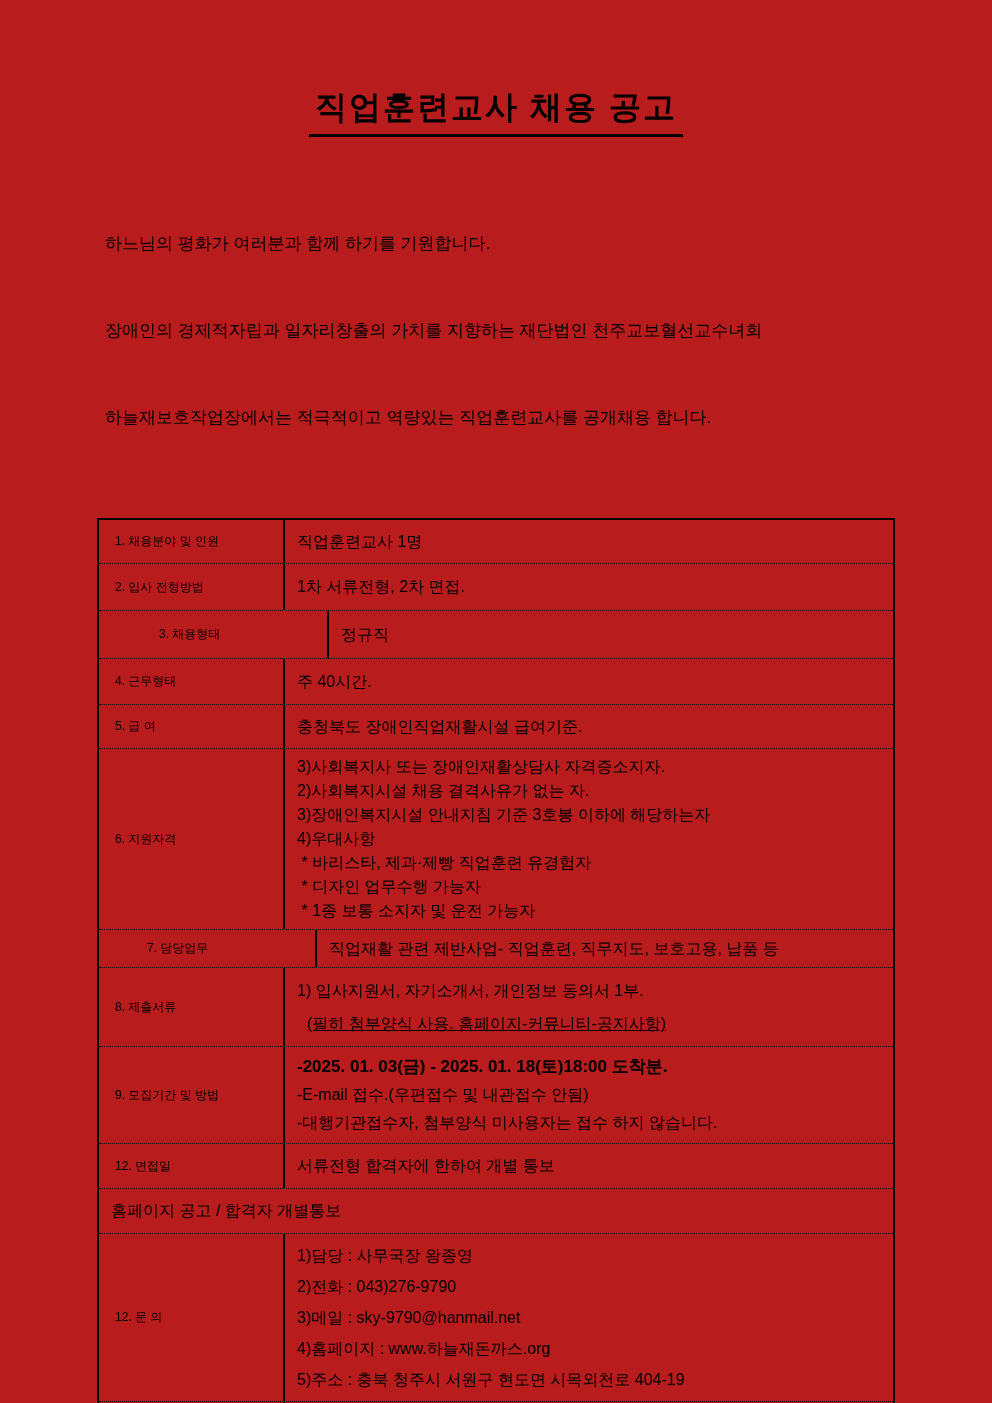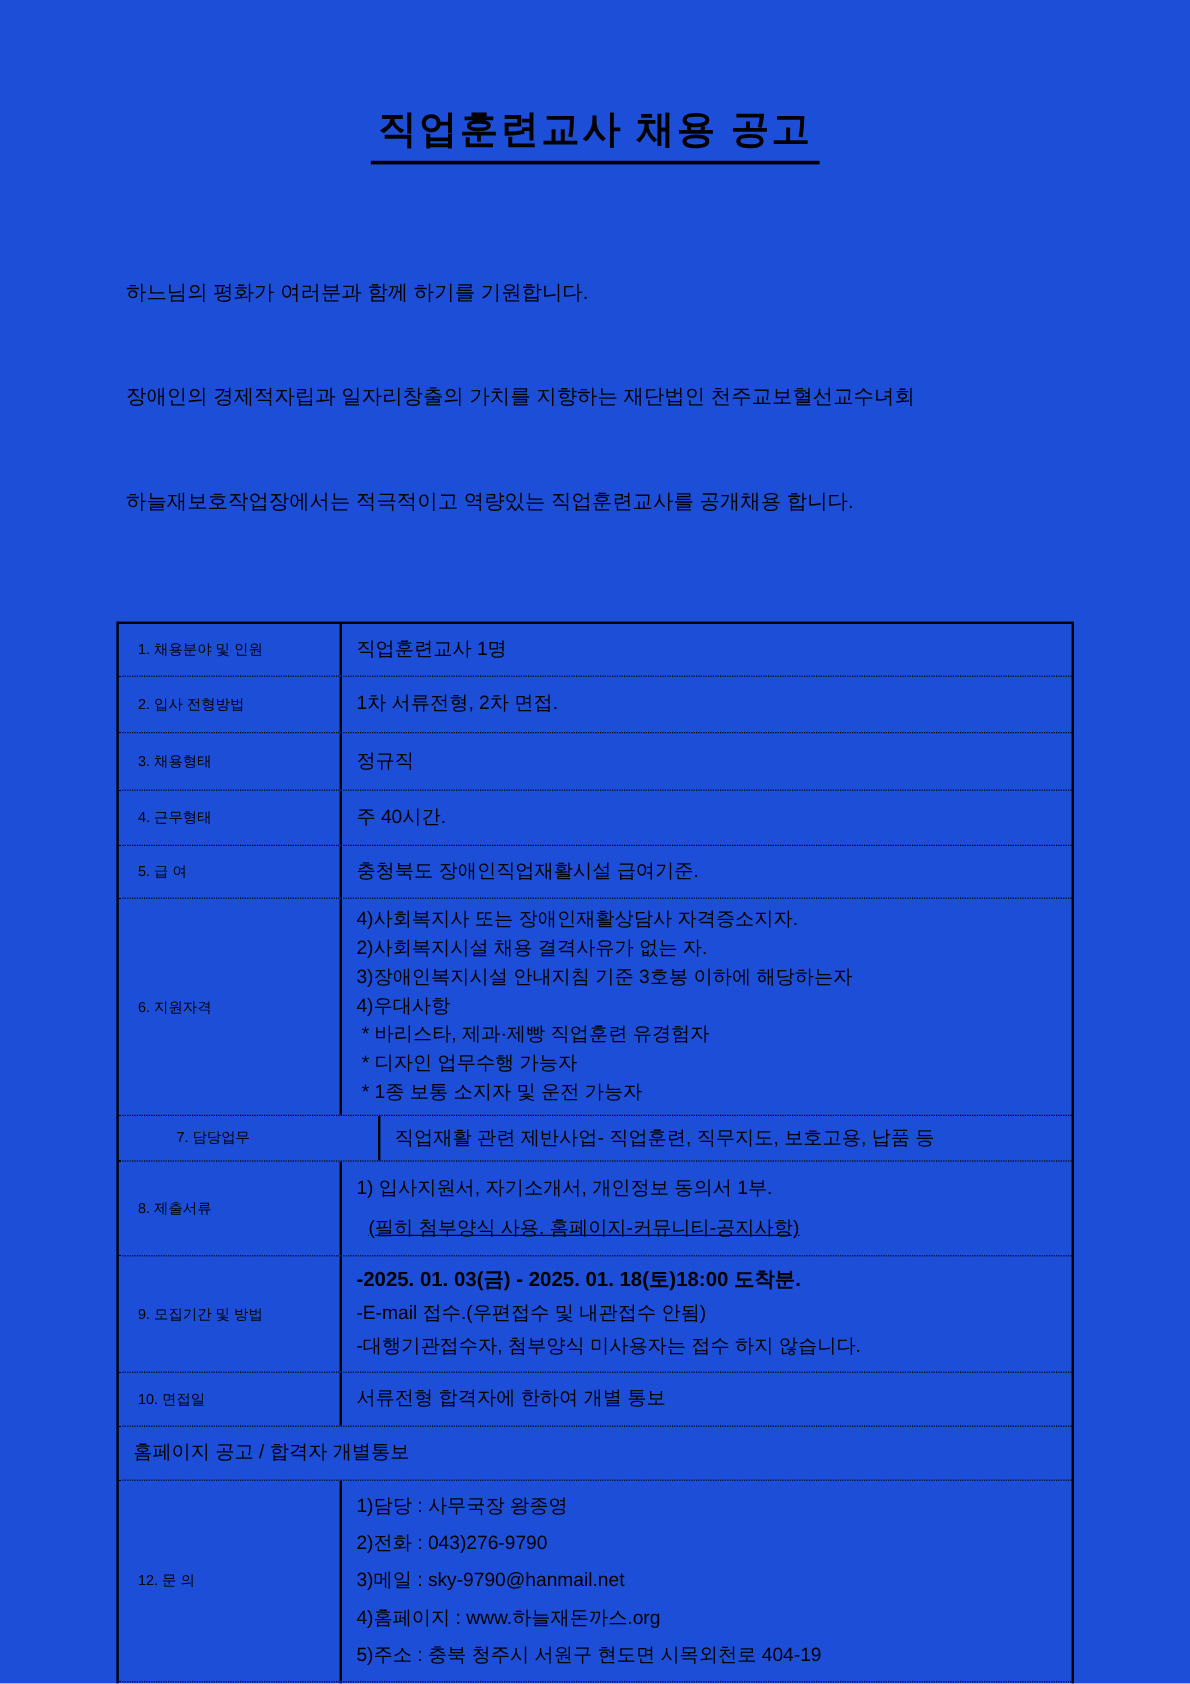--- a/index.html
+++ b/index.html
@@ -6,21 +6,21 @@
   html, body { background: #ffffff; }
   body {
     font-family: "Liberation Sans", "DejaVu Sans", sans-serif;
     color: #000000;
   }
   .page {
     position: relative;
     width: 992px;
     height: 1403px;
     margin: 0 auto;
-    background: #1d4ed8;
+    background: #b91c1c;
     overflow: hidden;
   }
   
   .title-wrap {
     padding-top: 86px;
     text-align: center;
   }
   .doc-title {
     display: inline-block;
     font-size: 32px;
@@ -65,21 +65,21 @@
     flex: 1;
     padding: 6px 8px 6px 12px;
     font-size: 16px;
   }
   .vline {
     white-space: pre-wrap;
     line-height: 26px;
   }
   .row-1  { min-height: 44px; }
   .row-2  { min-height: 47px; }
-  .row-3  { min-height: 48px; }
+  .row-3  { min-height: 48px; padding-left: 44px; }
   .row-4  { min-height: 46px; }
   .row-5  { min-height: 44px; }
   .row-6  { min-height: 176px; }
   .row-7  { min-height: 38px; padding-left: 32px; }
   .row-8  { min-height: 78px; }
   .row-9  { min-height: 96px; }
   .row-10 { min-height: 45px; }
   .row-11 { min-height: 45px; }
   .row-12 { min-height: 158px; }
   .row-13 { min-height: 110px; }
@@ -139,21 +139,21 @@
     <div class="tr row-5">
       <div class="td label">5. 급 여</div>
       <div class="td value">
         <div class="vline">충청북도 장애인직업재활시설 급여기준.</div>
       </div>
     </div>
 
     <div class="tr row-6">
       <div class="td label">6. 지원자격</div>
       <div class="td value">
-        <div class="vline">4)사회복지사 또는 장애인재활상담사 자격증소지자.</div>
+        <div class="vline">3)사회복지사 또는 장애인재활상담사 자격증소지자.</div>
         <div class="vline">2)사회복지시설 채용 결격사유가 없는 자.</div>
         <div class="vline">3)장애인복지시설 안내지침 기준 3호봉 이하에 해당하는자</div>
         <div class="vline">4)우대사항</div>
         <div class="vline"> * 바리스타, 제과·제빵 직업훈련 유경험자</div>
         <div class="vline"> * 디자인 업무수행 가능자</div>
         <div class="vline"> * 1종 보통 소지자 및 운전 가능자</div>
       </div>
     </div>
 
     <div class="tr row-7">
@@ -174,21 +174,21 @@
     <div class="tr row-9">
       <div class="td label">9. 모집기간 및 방법</div>
       <div class="td value">
         <div class="vline bold-line">-2025. 01. 03(금) - 2025. 01. 18(토)18:00 도착분.</div>
         <div class="vline">-E-mail 접수.(우편접수 및 내관접수 안됨)</div>
         <div class="vline">-대행기관접수자, 첨부양식 미사용자는 접수 하지 않습니다.</div>
       </div>
     </div>
 
     <div class="tr row-10">
-      <div class="td label">10. 면접일</div>
+      <div class="td label">12. 면접일</div>
       <div class="td value">
         <div class="vline">서류전형 합격자에 한하여 개별 통보</div>
       </div>
     </div>
 
     <div class="tr row-11">
       <div class="td value">
         <div class="vline">홈페이지 공고 / 합격자 개별통보</div>
       </div>
     </div>

